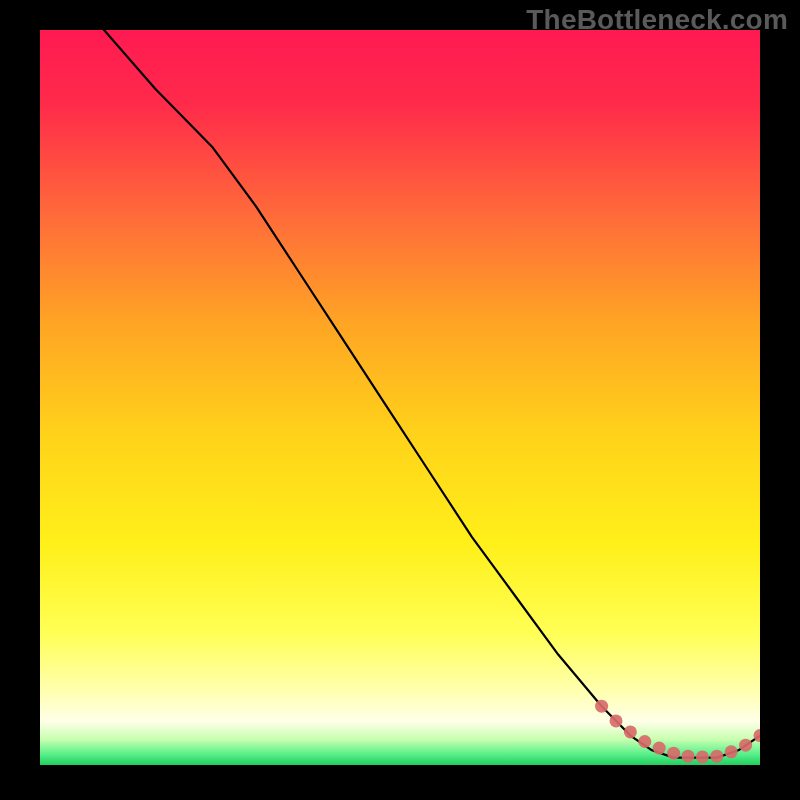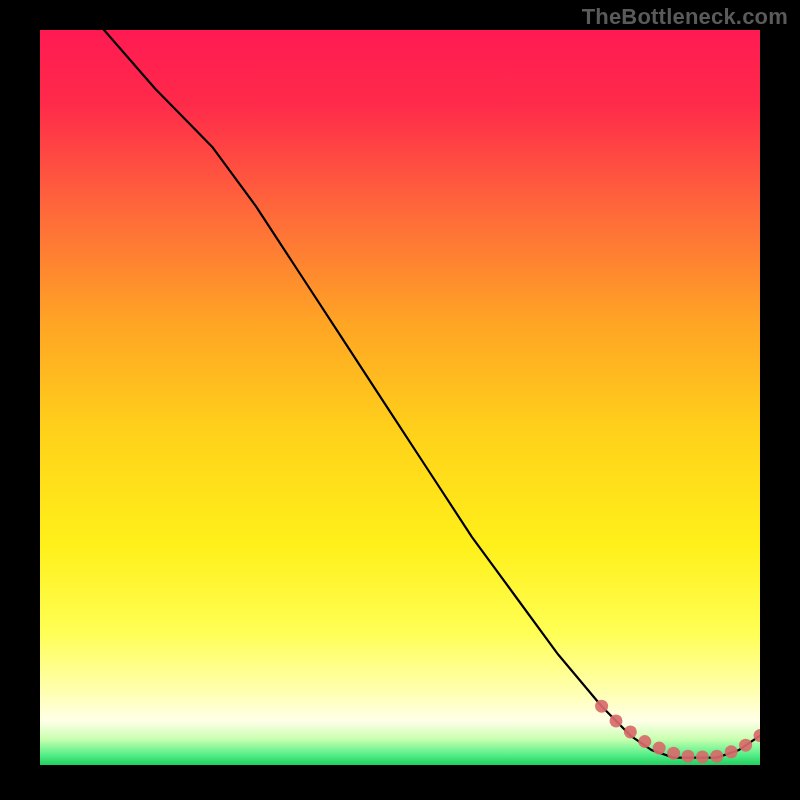--- a/index.html
+++ b/index.html
@@ -14,21 +14,21 @@
   .frame {
     position: relative;
     width: 800px;
     height: 800px;
     background: #000;
   }
   .watermark {
     position: absolute;
     top: 4px;
     right: 12px;
-    font-size: 22px;
+    font-size: 28px;
     font-weight: 600;
     color: #5a5a5a;
     letter-spacing: 0.2px;
     user-select: none;
   }
   .plot {
     position: absolute;
     left: 40px;
     top: 30px;
     width: 720px;

